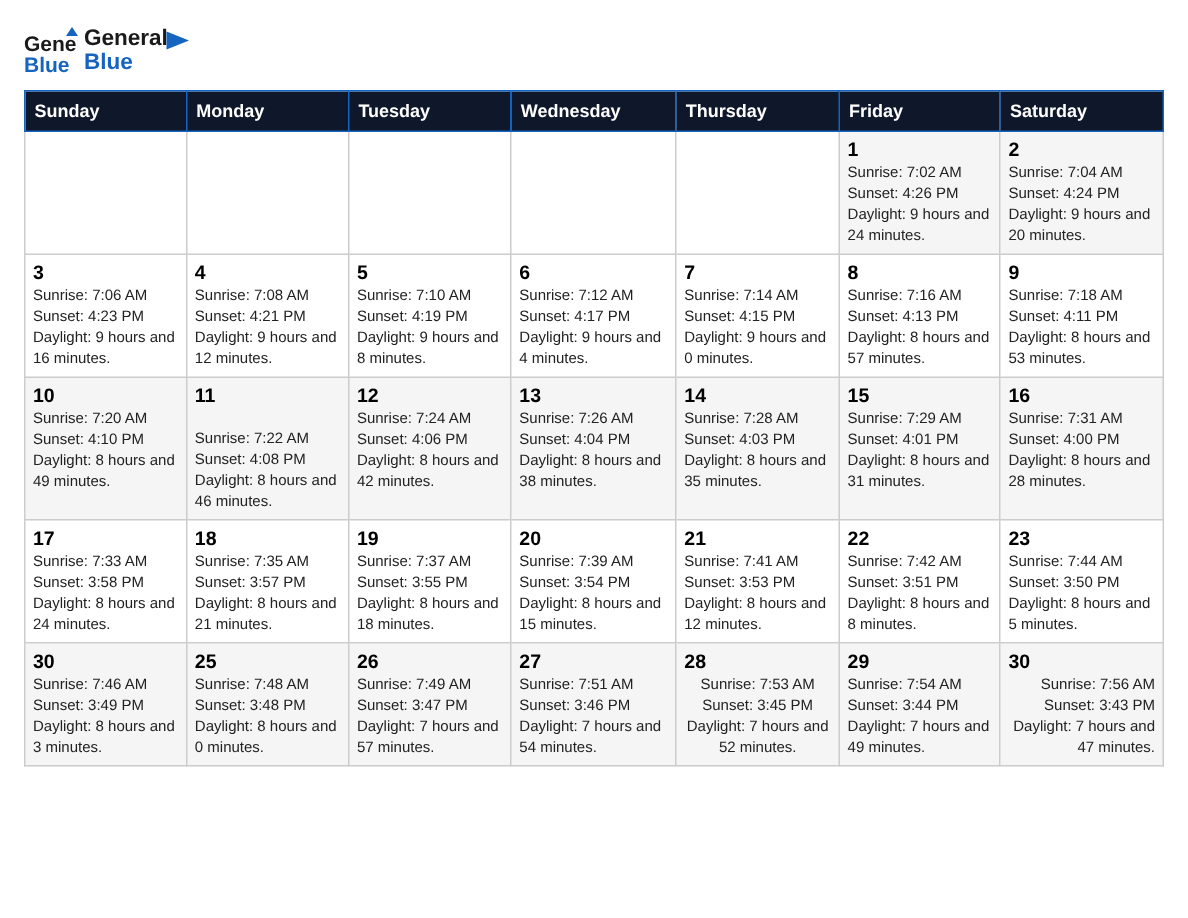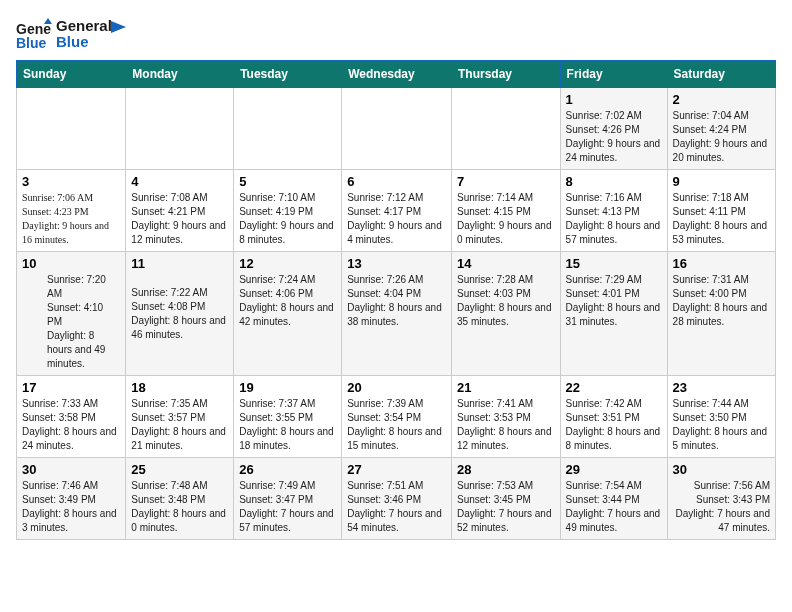--- a/index.html
+++ b/index.html
@@ -37,21 +37,21 @@
       font-size: 16px;
       color: #333;
       font-style: italic;
     }
     table {
       width: 100%;
       border-collapse: collapse;
       font-size: 11px;
     }
     thead tr th {
-      background: #0f766e;
+      background: #0f172a;
       color: #fff;
       text-align: left;
       padding: 6px 6px;
       font-size: 12px;
       font-weight: bold;
       border: 1px solid #1565c0;
     }
     tbody tr td {
       border: 1px solid #ccc;
       vertical-align: top;
@@ -129,21 +129,21 @@
         <td>
           <div class="day-number">2</div>
           <div class="day-info" style="white-space: pre-line;">Sunrise: 7:04 AM
 Sunset: 4:24 PM
 Daylight: 9 hours and 20 minutes.</div>
         </td>
       </tr>
       <tr>
         <td>
           <div class="day-number">3</div>
-          <div class="day-info" style="white-space: pre-line; font-family: Liberation Serif, serif;">Sunrise: 7:06 AM
+          <div class="day-info" style="white-space: pre-line;">Sunrise: 7:06 AM
 Sunset: 4:23 PM
 Daylight: 9 hours and 16 minutes.</div>
         </td>
         <td>
           <div class="day-number">4</div>
           <div class="day-info" style="white-space: pre-line;">Sunrise: 7:08 AM
 Sunset: 4:21 PM
 Daylight: 9 hours and 12 minutes.</div>
         </td>
         <td>
@@ -173,21 +173,21 @@
         <td>
           <div class="day-number">9</div>
           <div class="day-info" style="white-space: pre-line;">Sunrise: 7:18 AM
 Sunset: 4:11 PM
 Daylight: 8 hours and 53 minutes.</div>
         </td>
       </tr>
       <tr>
         <td>
           <div class="day-number">10</div>
-          <div class="day-info" style="white-space: pre-line; margin-left: 25px;">Sunrise: 7:20 AM
+          <div class="day-info" style="white-space: pre-line;">Sunrise: 7:20 AM
 Sunset: 4:10 PM
 Daylight: 8 hours and 49 minutes.</div>
         </td>
         <td>
           <div class="day-number">11</div>
           <div class="day-info" style="white-space: pre-line; margin-top: 15px;">Sunrise: 7:22 AM
 Sunset: 4:08 PM
 Daylight: 8 hours and 46 minutes.</div>
         </td>
         <td>
@@ -285,21 +285,21 @@
 Daylight: 7 hours and 57 minutes.</div>
         </td>
         <td>
           <div class="day-number">27</div>
           <div class="day-info" style="white-space: pre-line;">Sunrise: 7:51 AM
 Sunset: 3:46 PM
 Daylight: 7 hours and 54 minutes.</div>
         </td>
         <td>
           <div class="day-number">28</div>
-          <div class="day-info" style="white-space: pre-line;">Sunrise: 7:53 AM
+          <div class="day-info" style="white-space: pre-line; text-align: center;">Sunrise: 7:53 AM
 Sunset: 3:45 PM
 Daylight: 7 hours and 52 minutes.</div>
         </td>
         <td>
           <div class="day-number">29</div>
           <div class="day-info" style="white-space: pre-line;">Sunrise: 7:54 AM
 Sunset: 3:44 PM
 Daylight: 7 hours and 49 minutes.</div>
         </td>
         <td>

